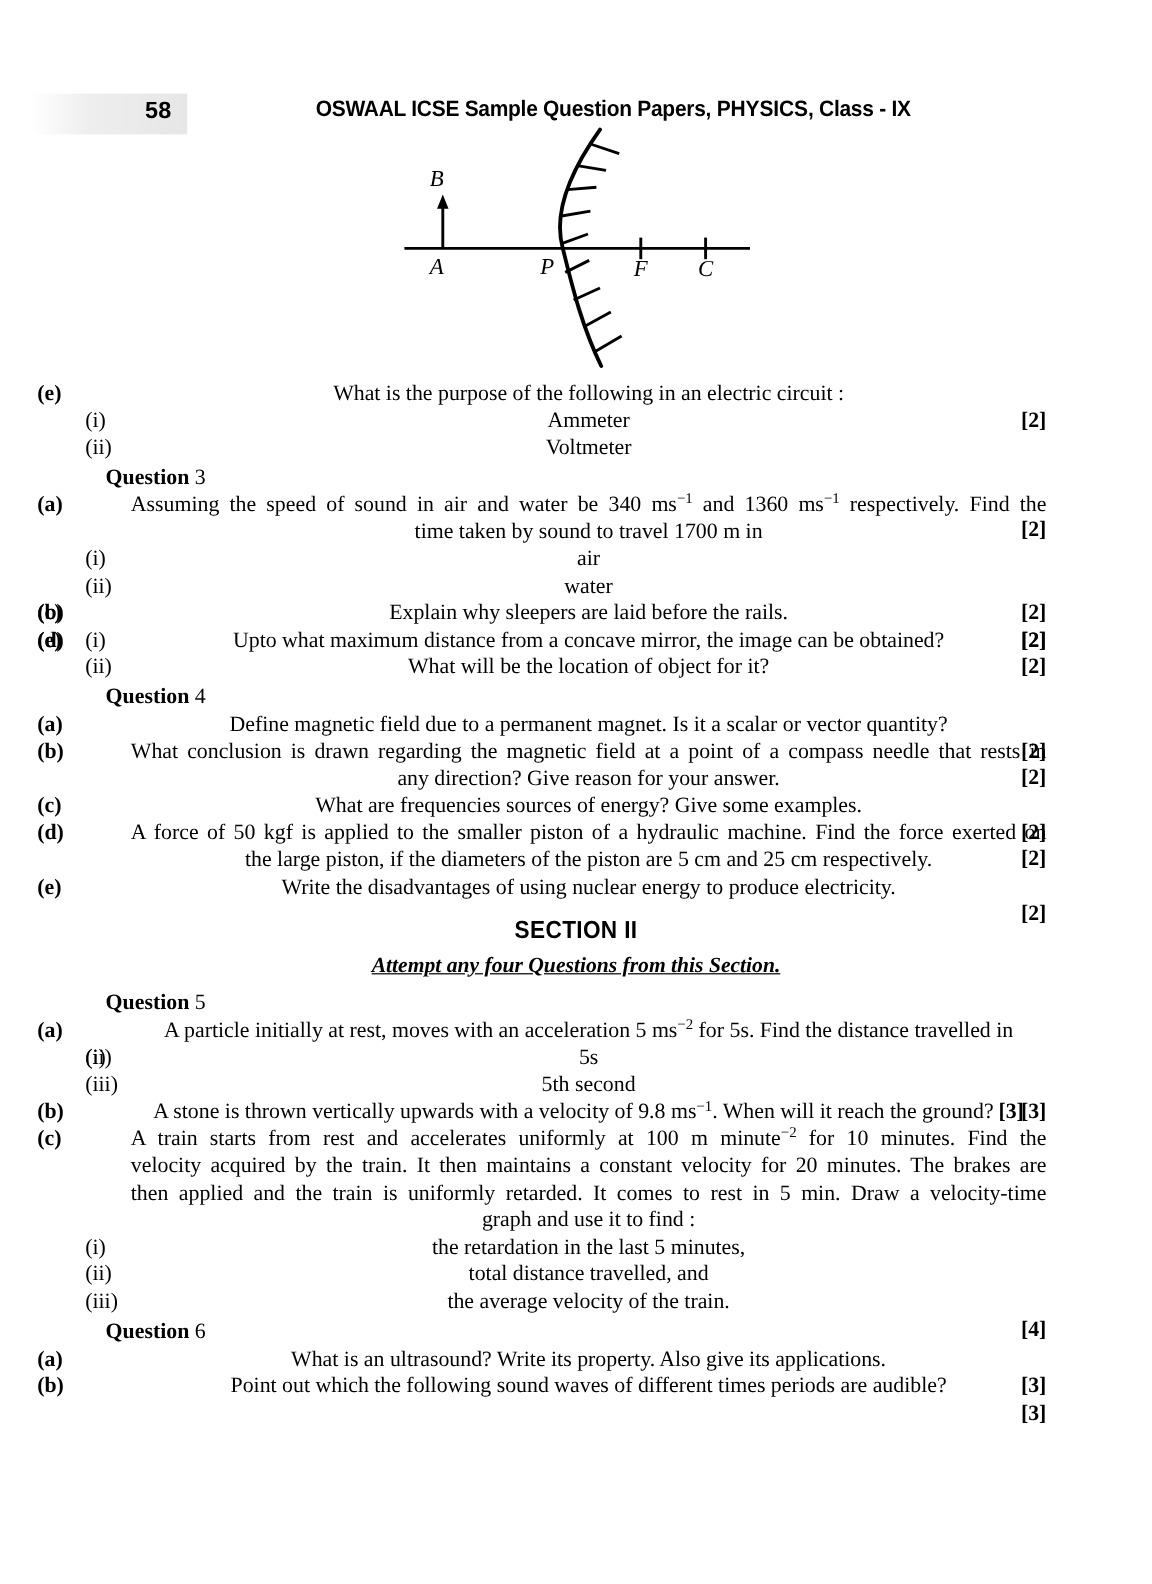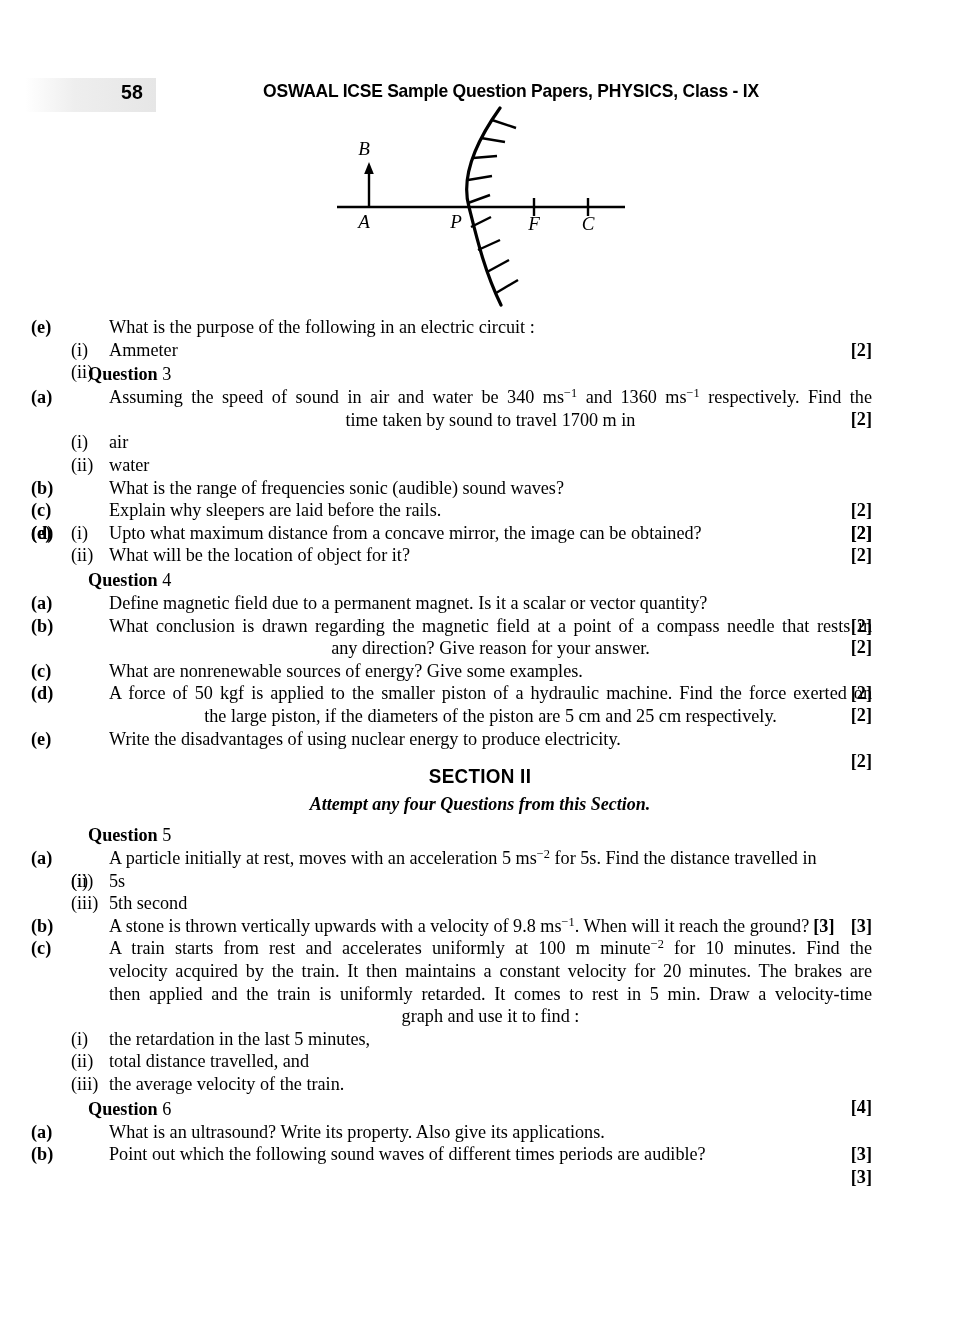--- a/index.html
+++ b/index.html
@@ -119,21 +119,21 @@
   }
   .item.sub {            
     padding-left: 109px;
   }
   .item .txt {
     display: block;
     text-align: justify;
     text-justify: inter-word;
     padding-right: 0;
   }
-  .item .txt.nojust { text-align: left; }
+  .item .txt.nojust { text-align: center; }
   .marks {
     position: absolute;
     right: 88px;
     font-weight: bold;
     font-size: 18.2px;
   }
   .marks.inline {
     position: static;
     float: none;
     margin-left: 4px;
@@ -166,20 +166,21 @@
     letter-spacing: .3px;
     margin-top: 14px;
     transform: scaleX(.92);
   }
   .section-sub {
     text-align: center;
     font-size: 18px;
     font-style: italic;
     font-weight: bold;
     margin-top: 6px;
+    text-decoration: underline;
   }
   .gap-s  { height: 7px; }
 </style>
 </head>
 <body>
 
 <div class="page-header">
   <div class="page-number-box">
     <span class="page-number">58</span>
   </div>
@@ -223,41 +224,41 @@
     <span class="lab">(e)</span>
     <span class="txt nojust">What is the purpose of the following in an electric circuit :</span>
     <span class="marks">[2]</span>
   </div>
   <div class="item sub">
     <span class="rom">(i)</span>
     <span class="txt nojust">Ammeter</span>
   </div>
   <div class="item sub">
     <span class="rom">(ii)</span>
+    <span class="txt nojust">Voltmeter</span>
   </div>
 
   <div class="q-head"><span>Question</span><span class="qnum"> 3</span></div>
 
   <div class="item">
     <span class="lab">(a)</span>
     <span class="jline"><span>Assuming the speed of sound in air and water be 340 ms</span><sup>−1</sup><span> and 1360 ms</span><sup>−1</sup><span> respectively. Find the</span></span>
     <span class="jlast">time taken by sound to travel 1700 m in</span>
     <span class="marks" style="bottom:1px">[2]</span>
   </div>
   <div class="item sub">
     <span class="rom">(i)</span>
     <span class="txt nojust">air</span>
   </div>
   <div class="item sub">
     <span class="rom">(ii)</span>
     <span class="txt nojust">water</span>
   </div>
   <div class="item">
     <span class="lab">(b)</span>
-    <span class="txt nojust">What is the range of frequencies sonic (audible) sound waves?</span>
     <span class="marks">[2]</span>
   </div>
   <div class="item">
     <span class="lab">(c)</span>
     <span class="txt nojust">Explain why sleepers are laid before the rails.</span>
     <span class="marks">[2]</span>
   </div>
   <div class="item">
     <span class="lab">(d)</span>
     <span class="marks">[2]</span>
@@ -281,21 +282,21 @@
     <span class="marks">[2]</span>
   </div>
   <div class="item">
     <span class="lab">(b)</span>
     <span class="jline">What conclusion is drawn regarding the magnetic field at a point of a compass needle that rests in</span>
     <span class="jlast">any direction? Give reason for your answer.</span>
     <span class="marks" style="bottom:1px">[2]</span>
   </div>
   <div class="item">
     <span class="lab">(c)</span>
-    <span class="txt nojust">What are nonrenewable sources of energy? Give some examples.</span>
+    <span class="txt nojust">What are frequencies sources of energy? Give some examples.</span>
     <span class="marks">[2]</span>
   </div>
   <div class="item">
     <span class="lab">(d)</span>
     <span class="jline"><span>A force of 50 </span><span class="ital">kgf</span><span> is applied to the smaller piston of a hydraulic machine. Find the force exerted on</span></span>
     <span class="jlast">the large piston, if the diameters of the piston are 5 cm and 25 cm respectively.</span>
     <span class="marks" style="bottom:1px">[2]</span>
   </div>
   <div class="item">
     <span class="lab">(e)</span>

